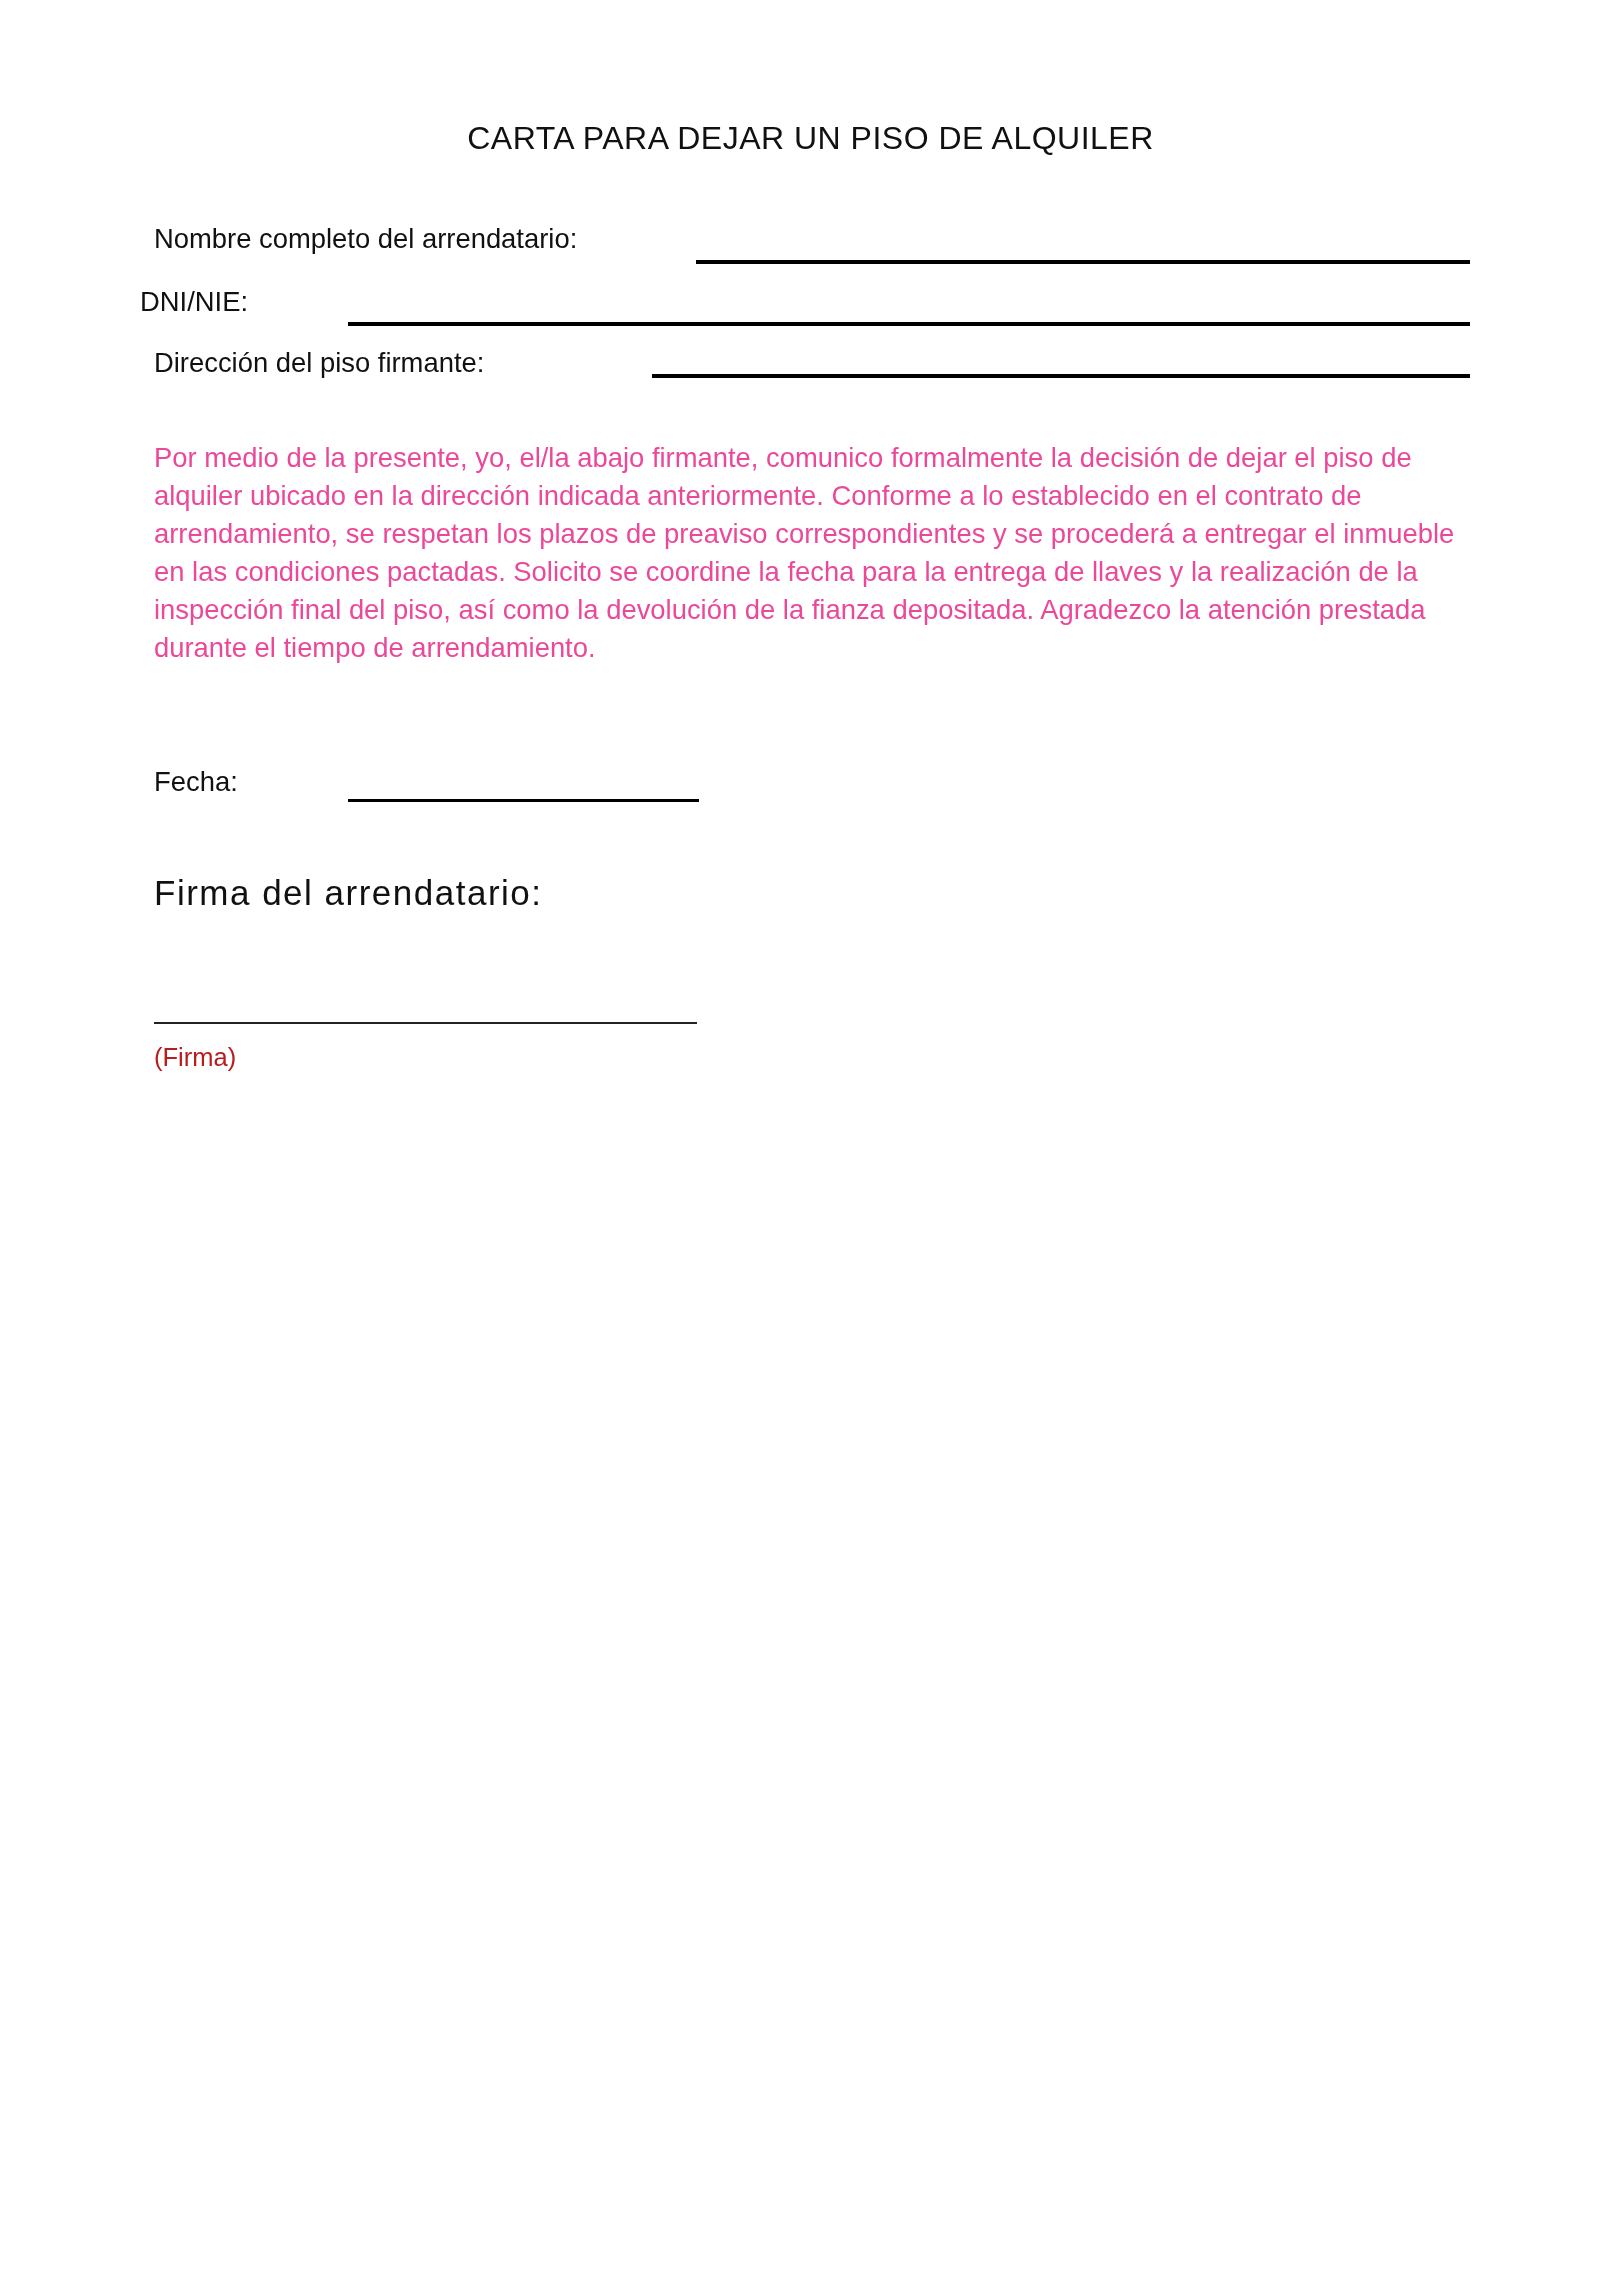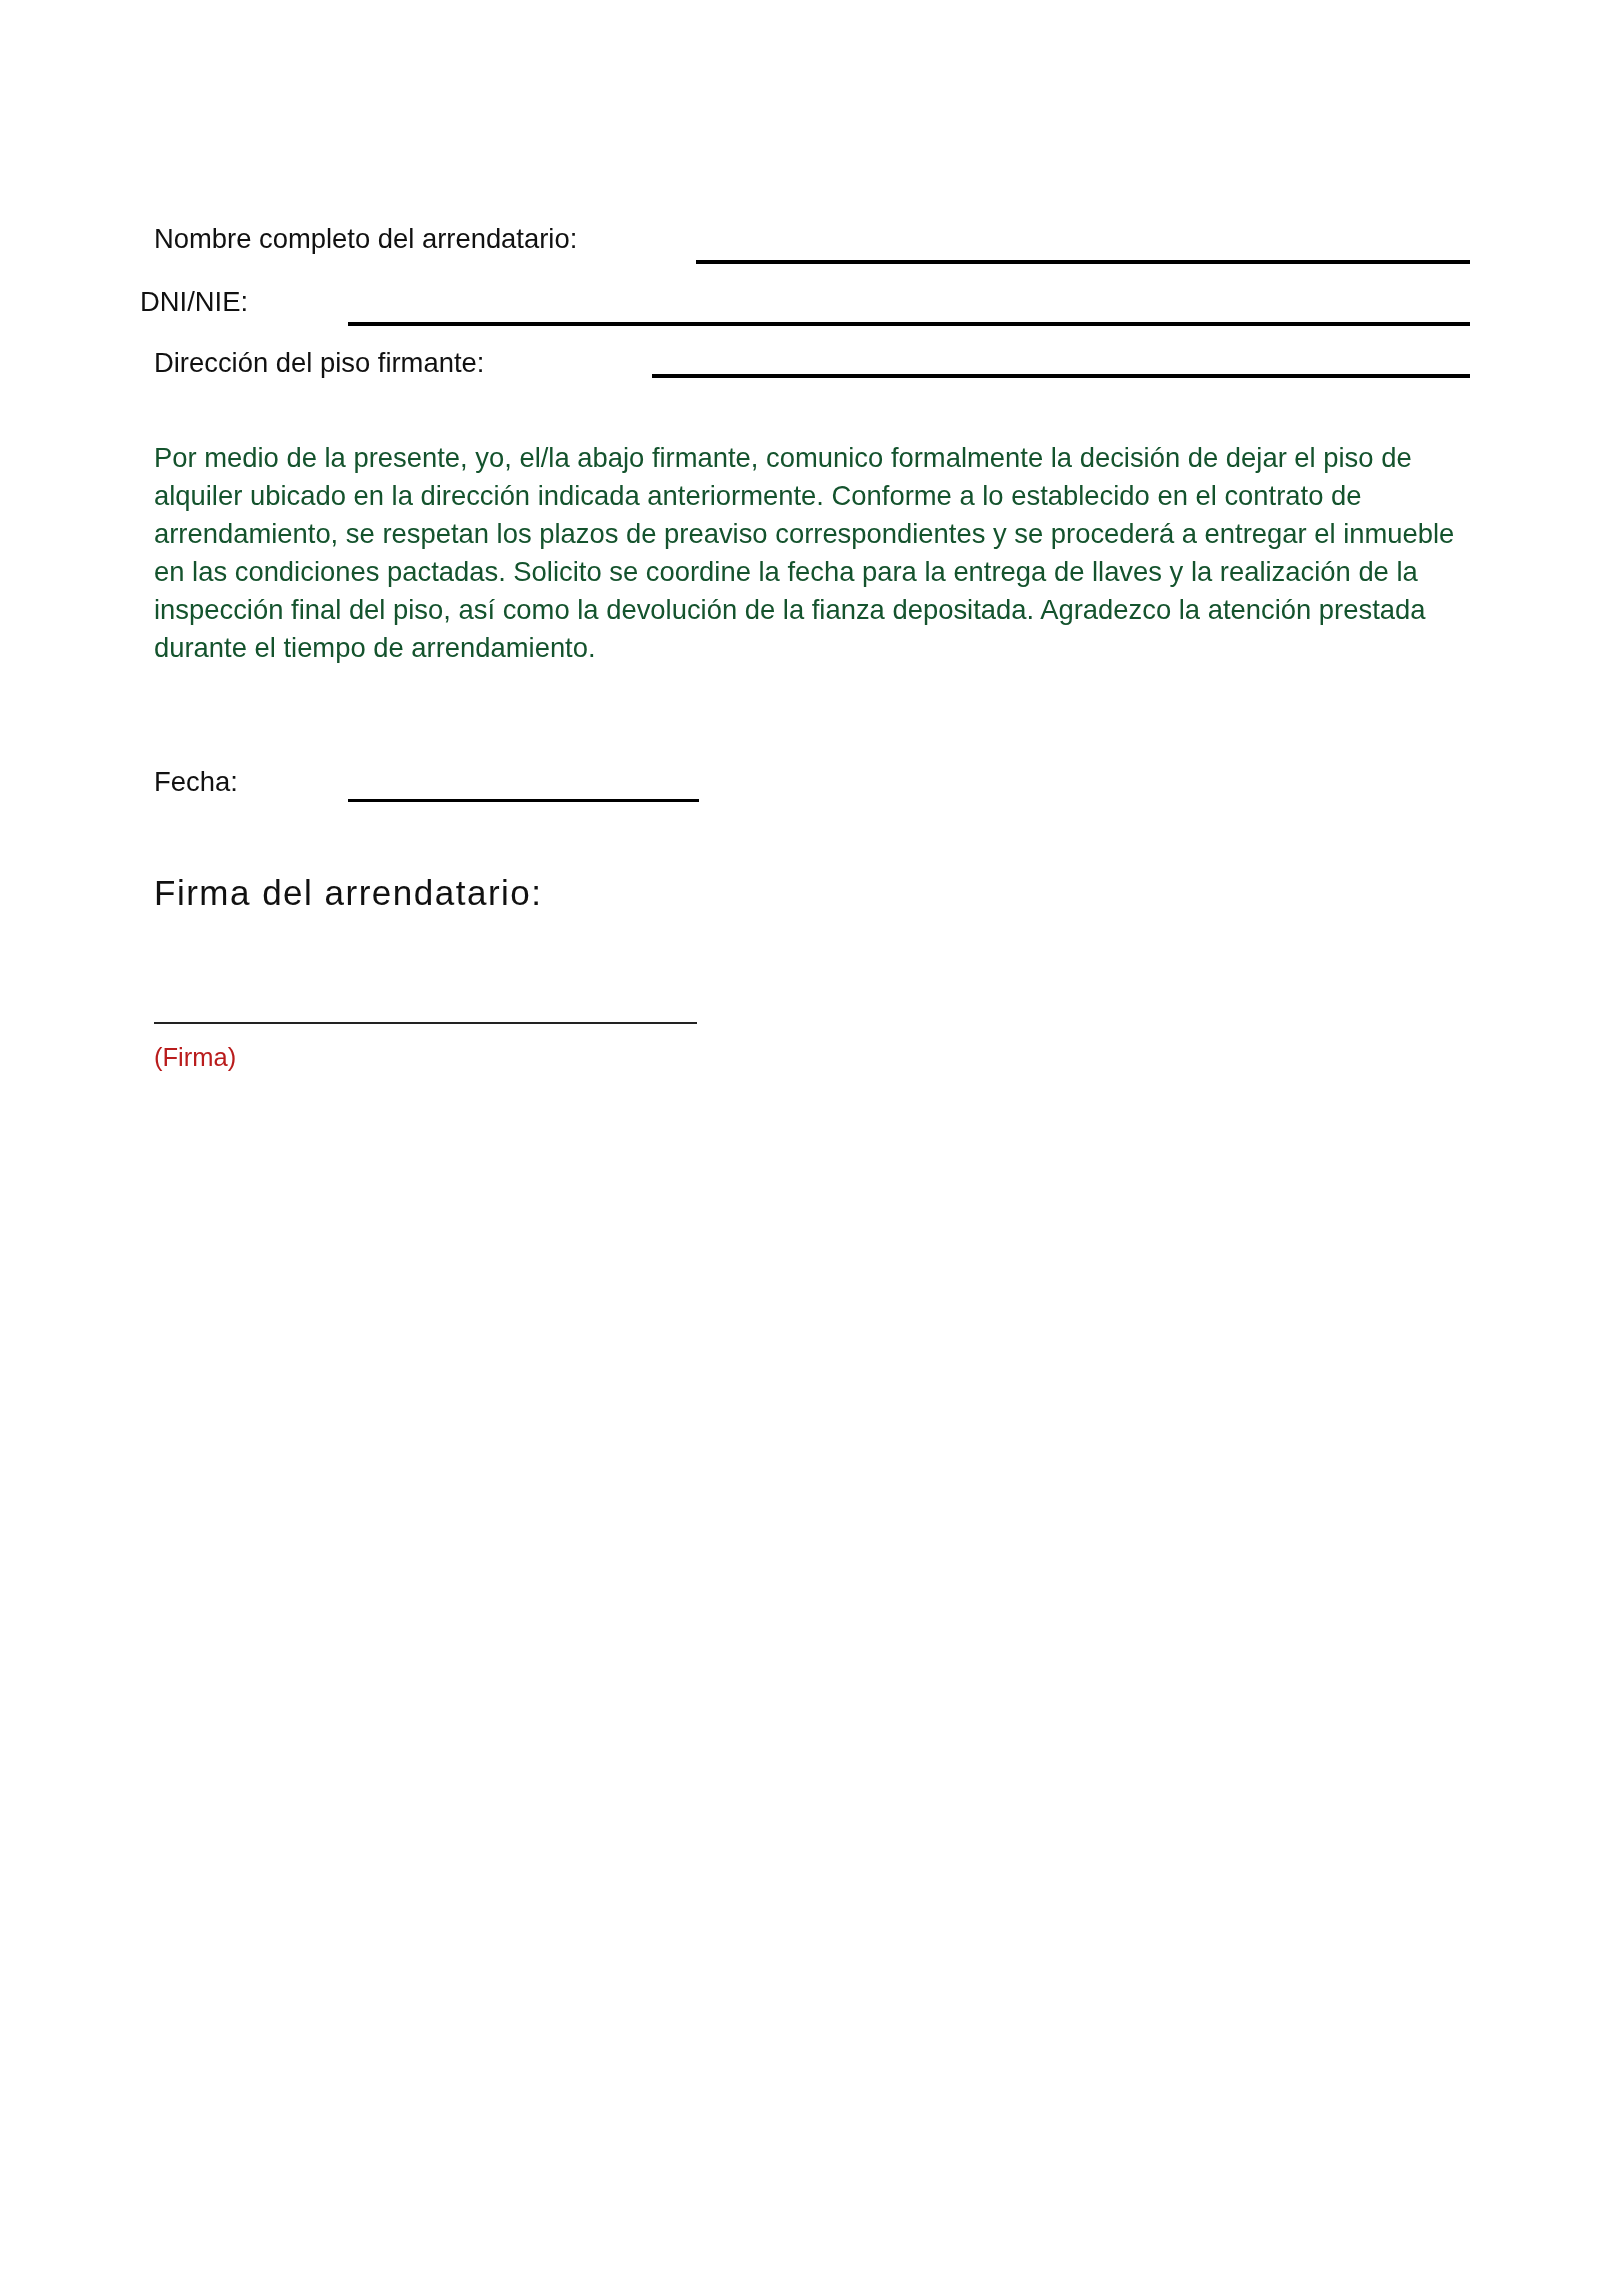--- a/index.html
+++ b/index.html
@@ -44,21 +44,21 @@
   .lbl-f1  { top: 223px; left: 154px; text-align: center; }
   .lbl-f2  { top: 286px; left: 140px; }
   .lbl-f3  { top: 347px; left: 154px; }
   .body-paragraph {
     position: absolute;
     top: 439px;
     left: 154px;
     width: 1316px;
     font-size: 27.4px;
     line-height: 38px;
-    color: #14532d;
+    color: #ec4899;
     text-align: left;
     margin: 0;
   }
   .lbl-date { top: 766px; left: 154px; }
   .line-date { top: 799px; left: 348px; width: 351px; height: 2.9px; }
   .lbl-signature {
     top: 873px;
     left: 154px;
     font-size: 35px;
     letter-spacing: 1.5px;
@@ -70,20 +70,21 @@
     left: 154px;
     font-size: 25.5px;
     color: #b91c1c;
   }
 </style>
 </head>
 <body>
 
 <div class="page">
 
+  <h1 class="doc-title">CARTA PARA DEJAR UN PISO DE ALQUILER</h1>
 
   <span class="label lbl-f1">Nombre completo del arrendatario:</span>
   <div class="blank-line line-f1"></div>
 
   <span class="label lbl-f2">DNI/NIE:</span>
   <div class="blank-line line-f2"></div>
 
   <span class="label lbl-f3">Dirección del piso firmante:</span>
   <div class="blank-line line-f3"></div>
 

